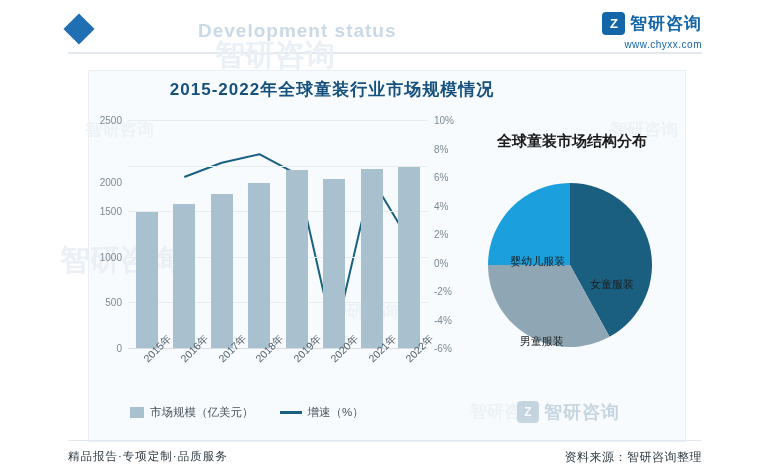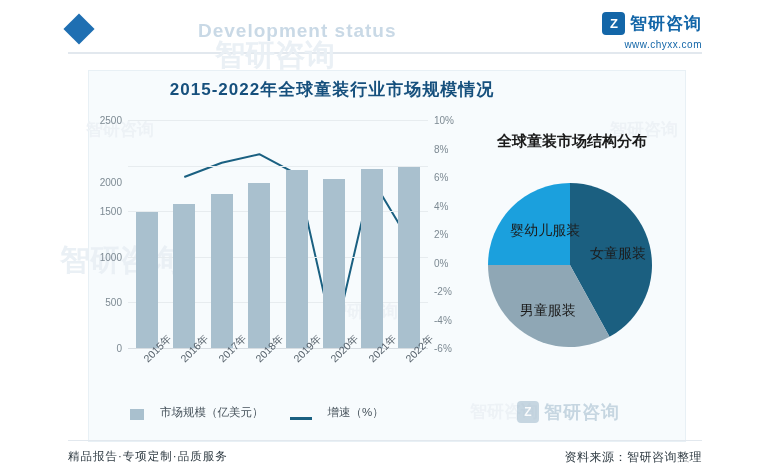--- a/index.html
+++ b/index.html
@@ -80,32 +80,32 @@
     position:absolute;top:236px;font-size:10.5px;color:#55606a;
     transform:rotate(-45deg);transform-origin:left top;white-space:nowrap;
   }
   svg.line-layer{position:absolute;left:0;top:0;width:300px;height:228px;overflow:visible;}
 
   
   .legend{
     position:absolute;left:130px;top:405px;display:flex;align-items:center;gap:26px;
     font-size:11.5px;color:#46525b;
   }
-  .lg{display:flex;align-items:flex-end;gap:16px;}
+  .lg{display:flex;align-items:center;gap:6px;}
   .sw-bar{width:14px;height:11px;background:#a9c0ce;display:inline-block;}
   .sw-line{width:22px;height:3px;background:#1a6081;display:inline-block;}
 
   
   .pie-title{
     position:absolute;left:452px;top:132px;width:240px;text-align:center;
     font-size:15px;font-weight:bold;color:#1a1a1a;
   }
   .pie-wrap{position:absolute;left:452px;top:170px;width:240px;height:190px;}
   .pie-label{
-    position:absolute;font-size:14px;color:#1c1c1c;white-space:nowrap;
+    position:absolute;font-size:11px;color:#1c1c1c;white-space:nowrap;margin-top:32px;
   }
 
   
   .footer-rule{position:absolute;left:68px;top:440px;width:634px;height:1px;background:#e2e8ee;}
   .footer-left{
     position:absolute;left:68px;top:449px;font-size:11.5px;color:#2e3a42;letter-spacing:1px;
   }
   .footer-right{
     position:absolute;right:68px;top:449px;font-size:12px;color:#2e3a42;letter-spacing:.5px;
   }

